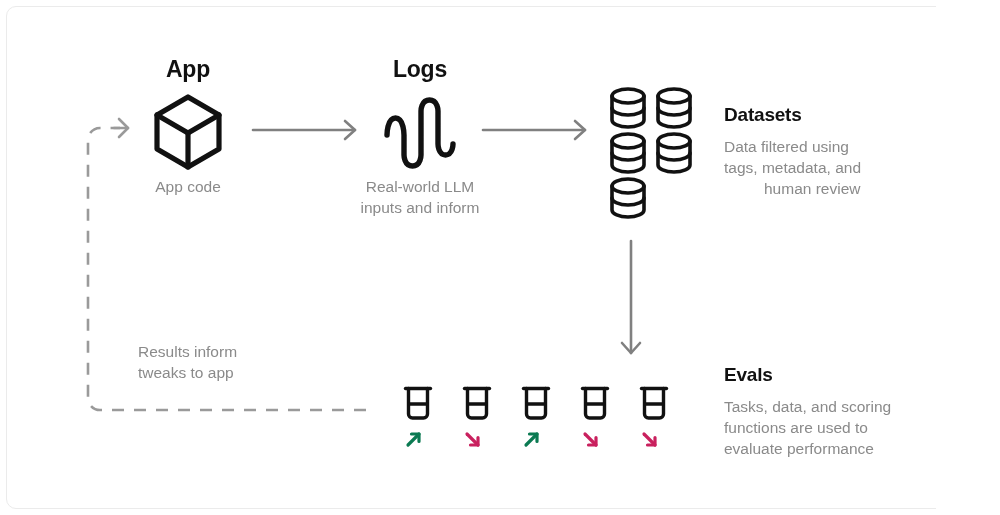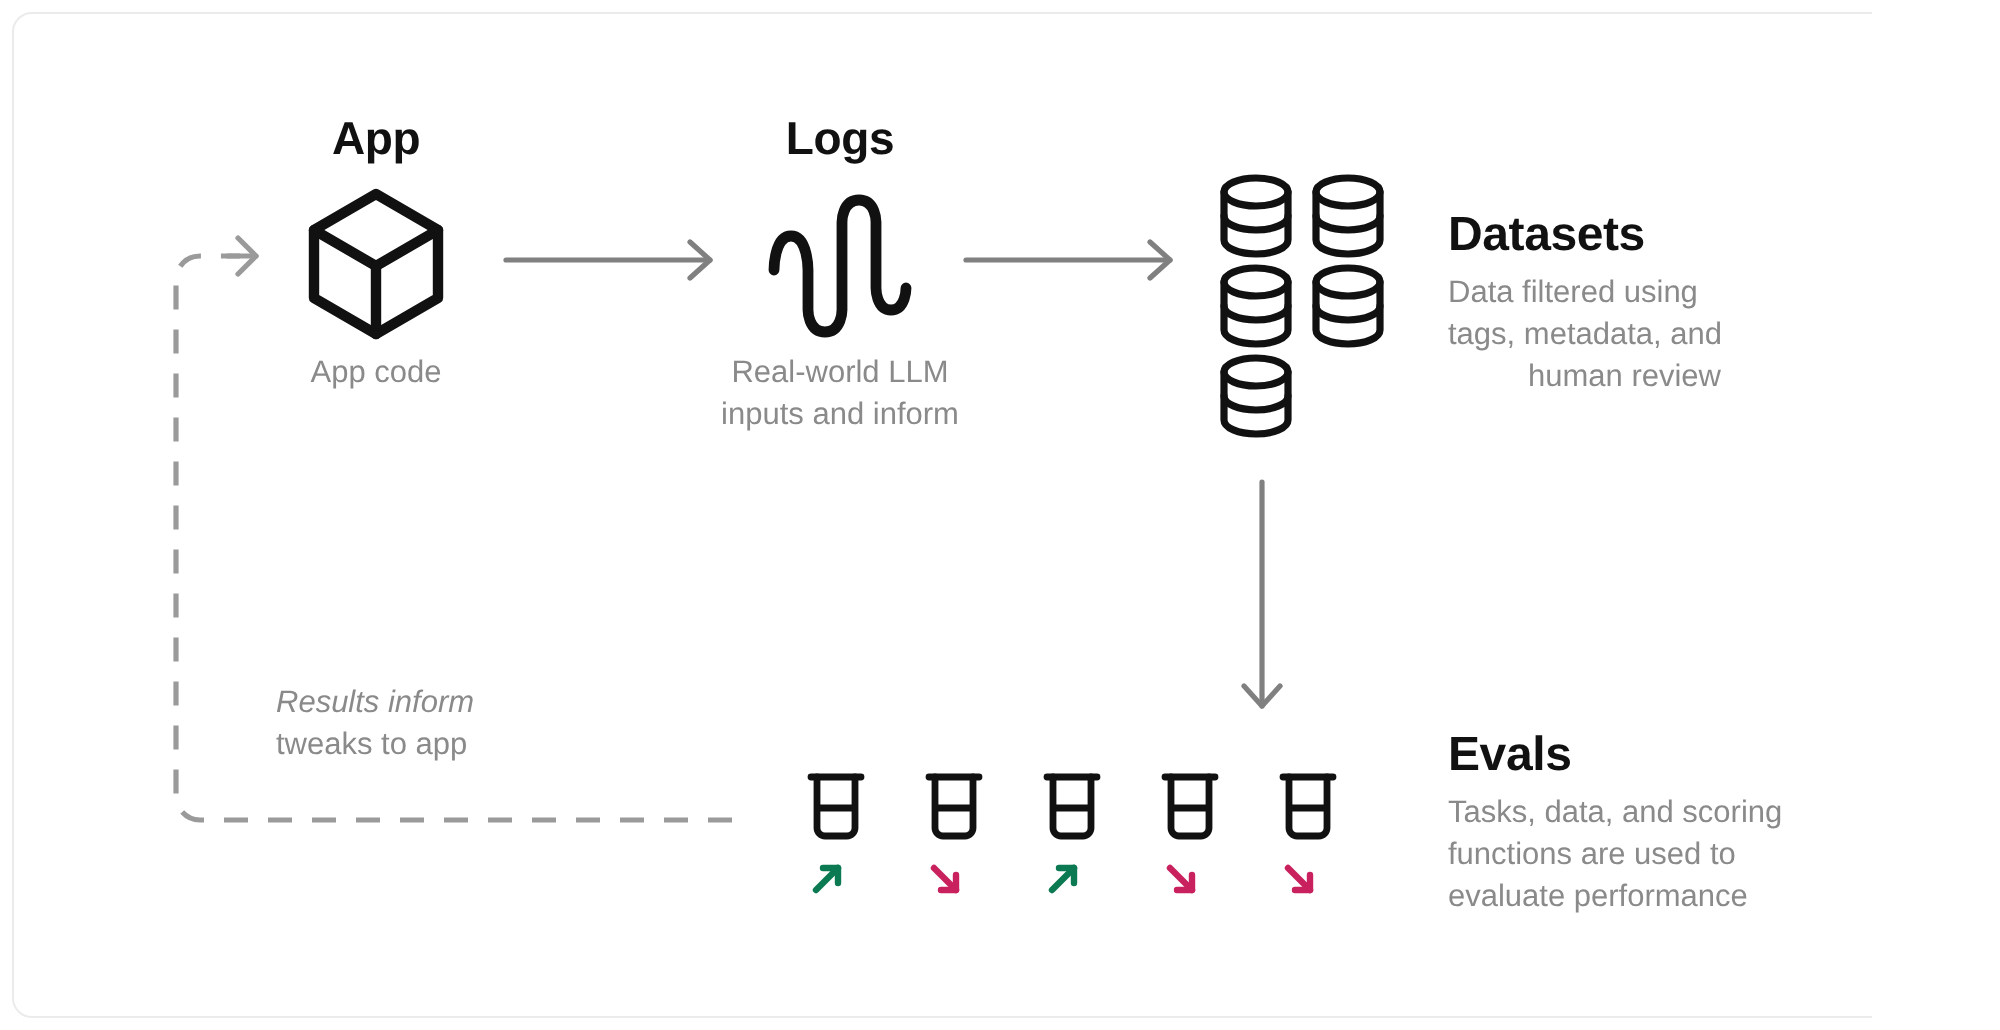--- a/index.html
+++ b/index.html
@@ -41,21 +41,21 @@
   }
   .node-caption {
     position: absolute;
     font-size: 15.5px;
     line-height: 21px;
     color: #8a8a8a;
     white-space: nowrap;
   }
   .side-title {
     position: absolute;
-    font-size: 24px;
+    font-size: 19px;
     font-weight: 600;
     color: #111111;
     letter-spacing: -0.2px;
     white-space: nowrap;
   }
   .side-caption {
     position: absolute;
     font-size: 15.5px;
     line-height: 21.5px;
     color: #8a8a8a;
@@ -190,21 +190,21 @@
       <g fill="none" stroke="#9a9a9a" stroke-width="2.6" stroke-linecap="butt" stroke-linejoin="round" stroke-dasharray="12 10">
         <path d="M282 288 L16 288 C9.4 288 4 282.6 4 276 L4 18 C4 11.4 9.4 6 16 6 L36 6"></path>
       </g>
       <g fill="none" stroke="#9a9a9a" stroke-width="2.6" stroke-linecap="round" stroke-linejoin="round">
         <path d="M30 6 L44 6"></path>
         <path d="M35 -3 L44 6 L35 15"></path>
       </g>
     </svg>
   </div>
 
-  <div class="loop-caption" style="left:138px; top:341px;font-style:italic;">Results inform</div>
+  <div class="loop-caption" style="left:138px; top:341px;">Results inform</div>
   <div class="loop-caption" style="left:138px; top:362px;">tweaks to app</div>
 
   <div class="icon-wrap" style="left:398px; top:385px;">
     <svg width="272" height="66" viewBox="0 0 272 66">
 
       <g transform="translate(4,0)">
         <g fill="none" stroke="#111111" stroke-width="3.4" stroke-linecap="round" stroke-linejoin="round">
           <path d="M3.5 3.5 L28.5 3.5"></path>
           <path d="M6.5 3.5 L6.5 29 C6.5 31.2 8.3 33 10.5 33 L21.5 33 C23.7 33 25.5 31.2 25.5 29 L25.5 3.5"></path>
           <path d="M6.8 19 L25.2 19"></path>

